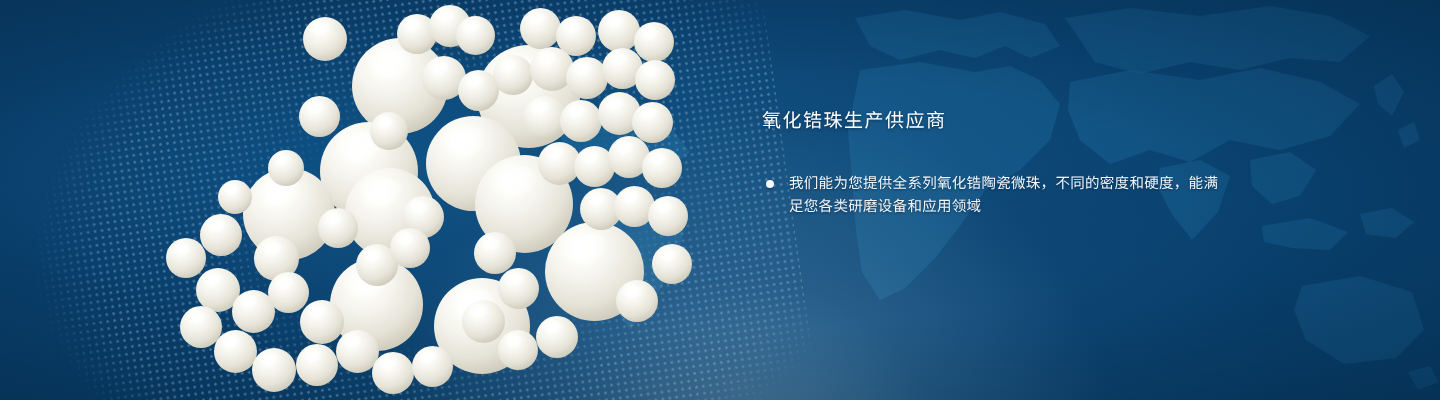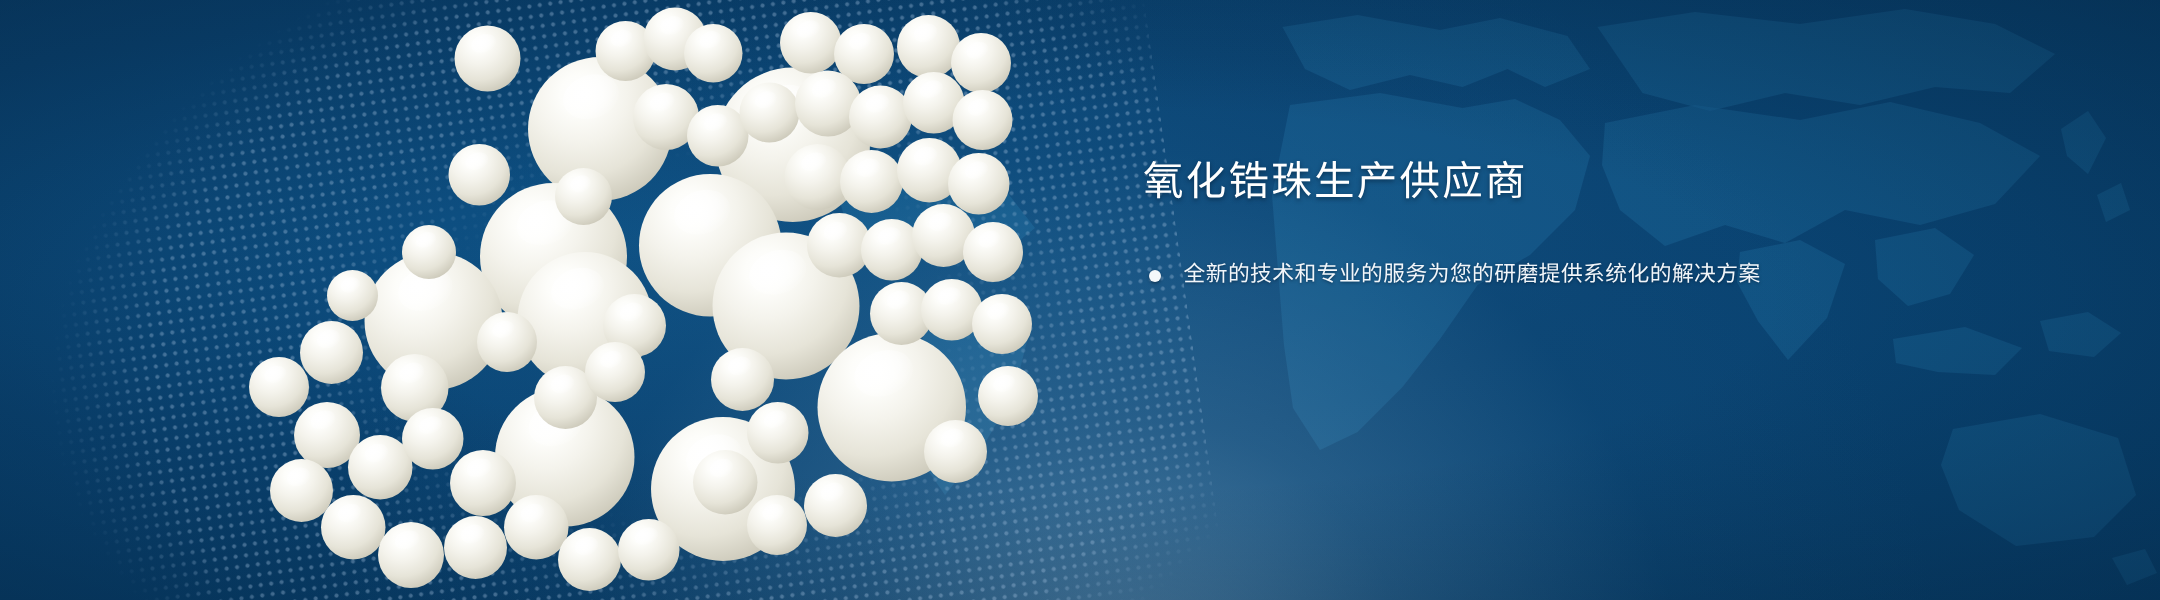--- a/index.html
+++ b/index.html
@@ -79,21 +79,21 @@
   .bead.sm::after{left:26%;top:14%;width:38%;height:28%;}
 
   
   .copy{
     position:absolute;
     left:762px; top:104px;
     width:470px;
   }
   .headline{
     margin:0;
-    font-size:27px;
+    font-size:19px;
     line-height:34px;
     font-weight:400;
     letter-spacing:1.5px;
     color:#ffffff;
     text-shadow:0 1px 3px rgba(2,24,46,0.55);
   }
   .bullets{
     list-style:none;
     margin:34px 0 0 0;
     padding:0;
@@ -221,17 +221,17 @@
       <div class="bead sm" style="left: 616px; top: 280px; width: 42px; height: 42px;"></div>
       <div class="bead sm" style="left: 652px; top: 244px; width: 40px; height: 40px;"></div>
       <div class="bead sm" style="left: 268px; top: 150px; width: 36px; height: 36px;"></div>
       <div class="bead sm" style="left: 218px; top: 180px; width: 34px; height: 34px;"></div>
     </div>
 
   <div class="copy">
     <h1 class="headline">氧化锆珠生产供应商</h1>
 
     <ul class="bullets" id="bullets">
-        <li class="bullet"><span class="dot"></span><span>全新的技术和专业的服务为您的研磨提供系统化的解决方案</span></li>
+        <li class="bullet"><span class="dot"></span><span>我们能为您提供全系列氧化锆陶瓷微珠，不同的密度和硬度，能满足您各类研磨设备和应用领域</span></li>
       </ul>
   </div>
 
 </div>
 
 </body></html>

